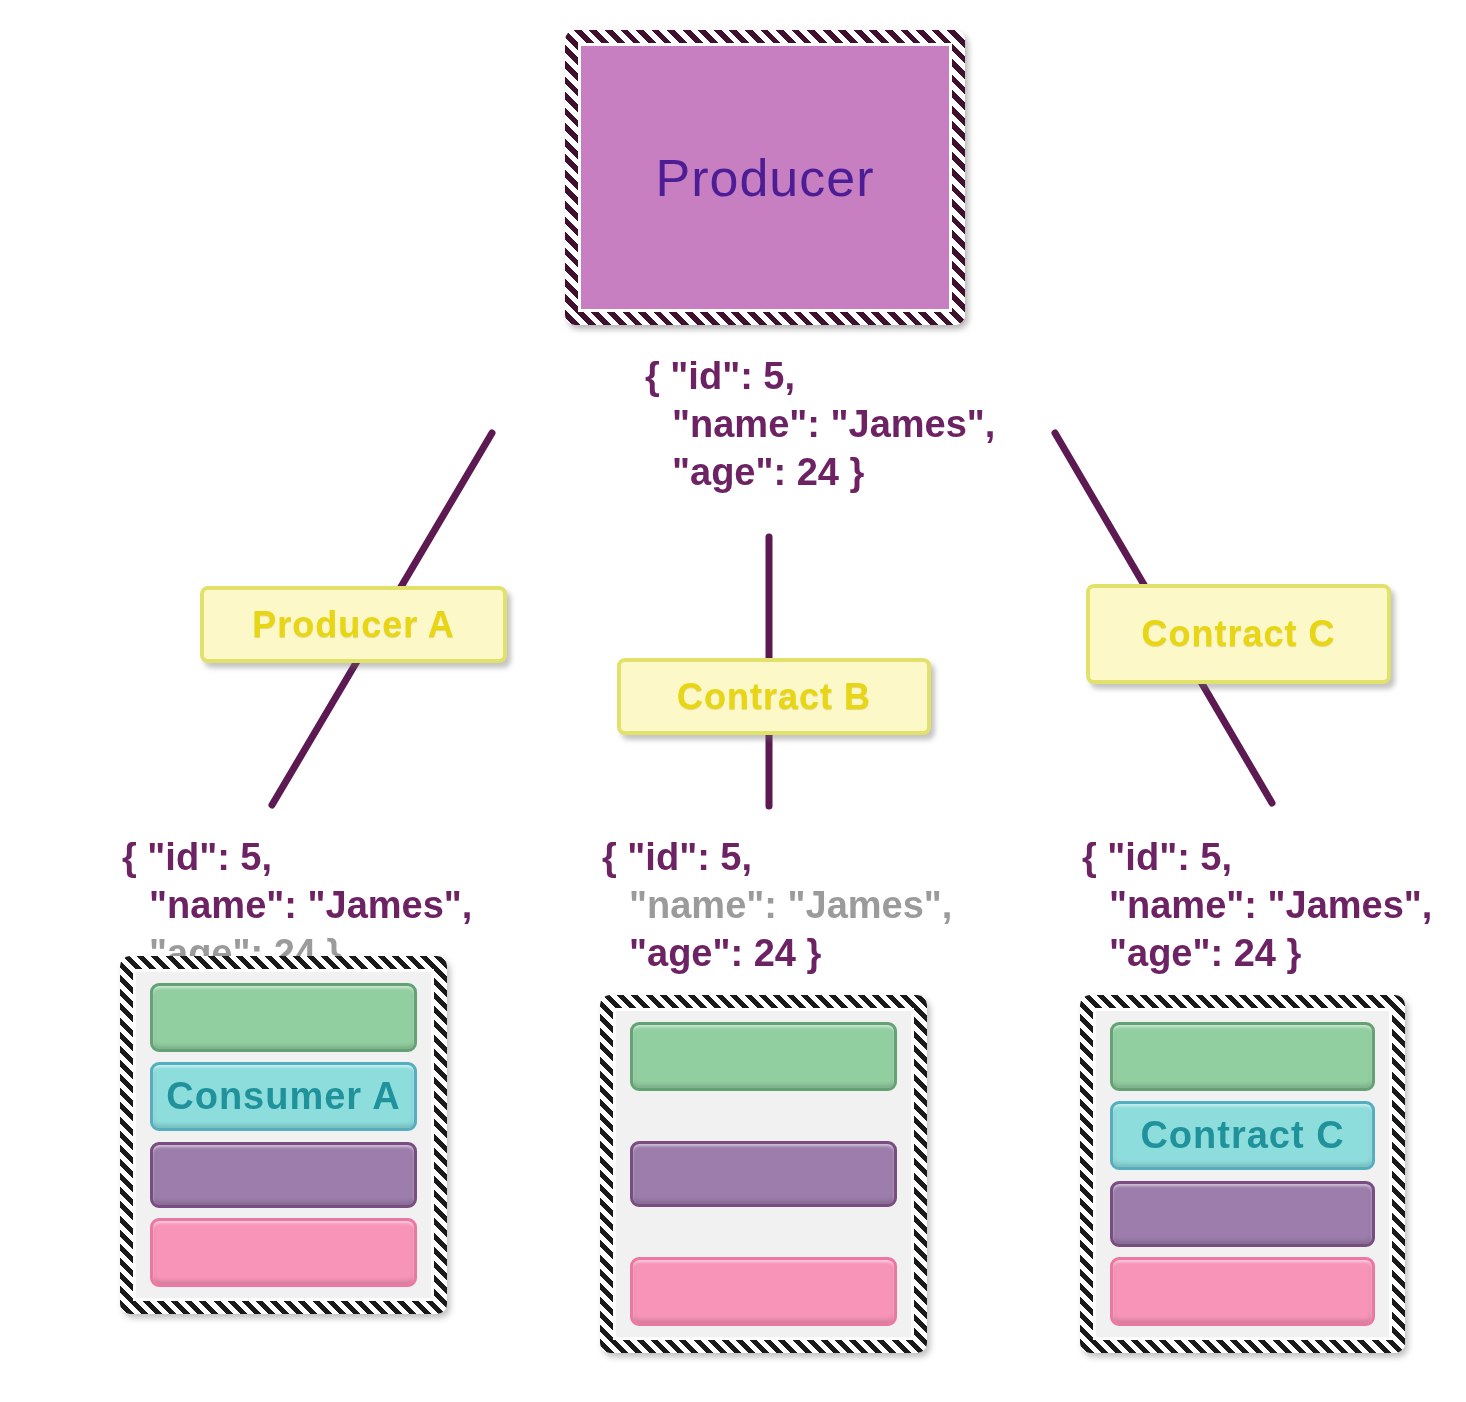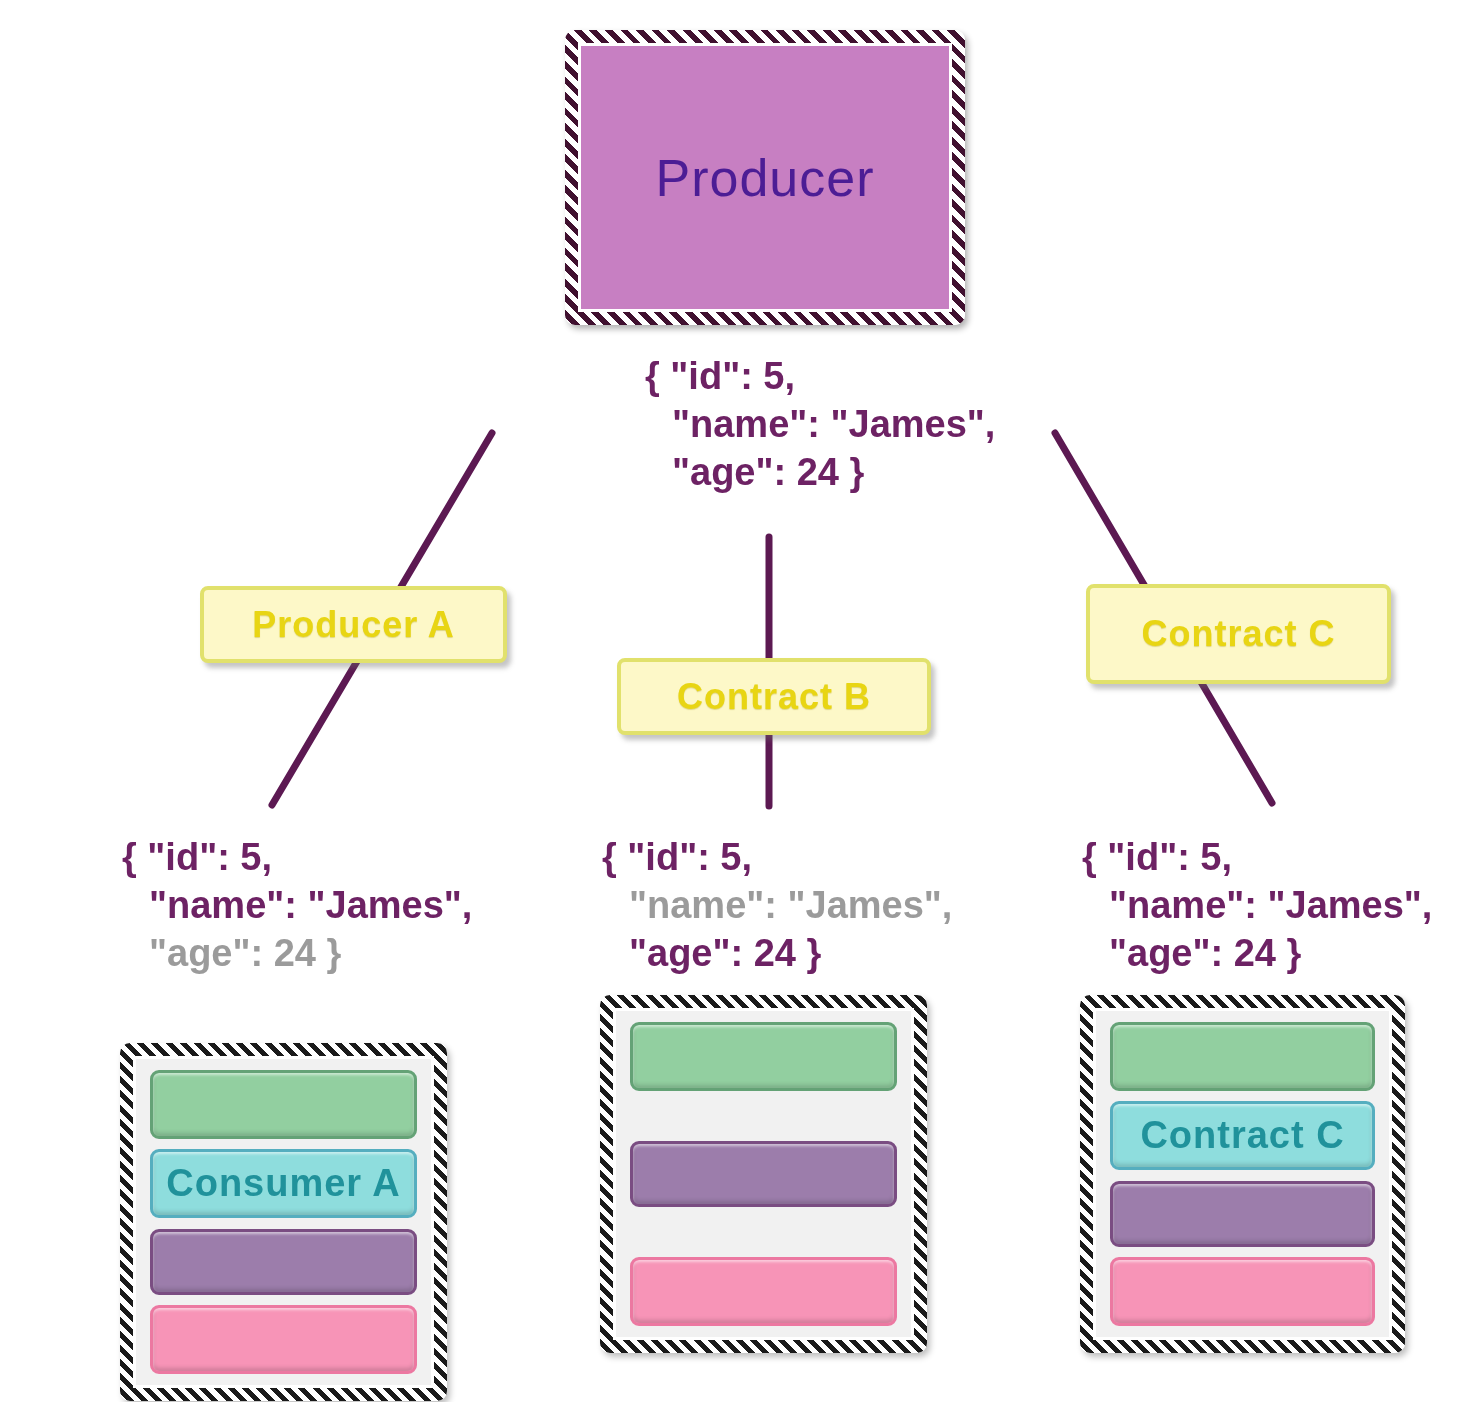--- a/index.html
+++ b/index.html
@@ -102,21 +102,21 @@
 
   
   #producer   { left: 565px; top: 30px;  width: 400px; height: 295px; }
   #msg-prod   { left: 645px; top: 352px; }
   #contract-a { left: 200px;  top: 586px; width: 307px; height: 77px; }
   #contract-b { left: 617px;  top: 658px; width: 314px; height: 77px; }
   #contract-c { left: 1042px; top: 584px; width: 305px; height: 100px; margin-left: 44px; }
   #msg-a { left: 122px;  top: 833px; }
   #msg-b { left: 602px;  top: 833px; }
   #msg-c { left: 1082px; top: 833px; }
-  #consumer-a { left: 120px;  top: 1043px; width: 327px; height: 358px; }
+  #consumer-a { left: 120px;  top: 956px; width: 327px; height: 358px; }
   #consumer-b { left: 600px;  top: 995px; width: 327px; height: 358px; }
   #consumer-c { left: 1080px; top: 995px; width: 325px; height: 358px; }
 </style>
 </head>
 <body>
 
 <div class="stage">
 
   <svg class="edges" viewBox="0 0 1466 1402" xmlns="http://www.w3.org/2000/svg">
     <line x1="492" y1="433" x2="272" y2="805" stroke="#5c1952" stroke-width="7" stroke-linecap="round"></line>

